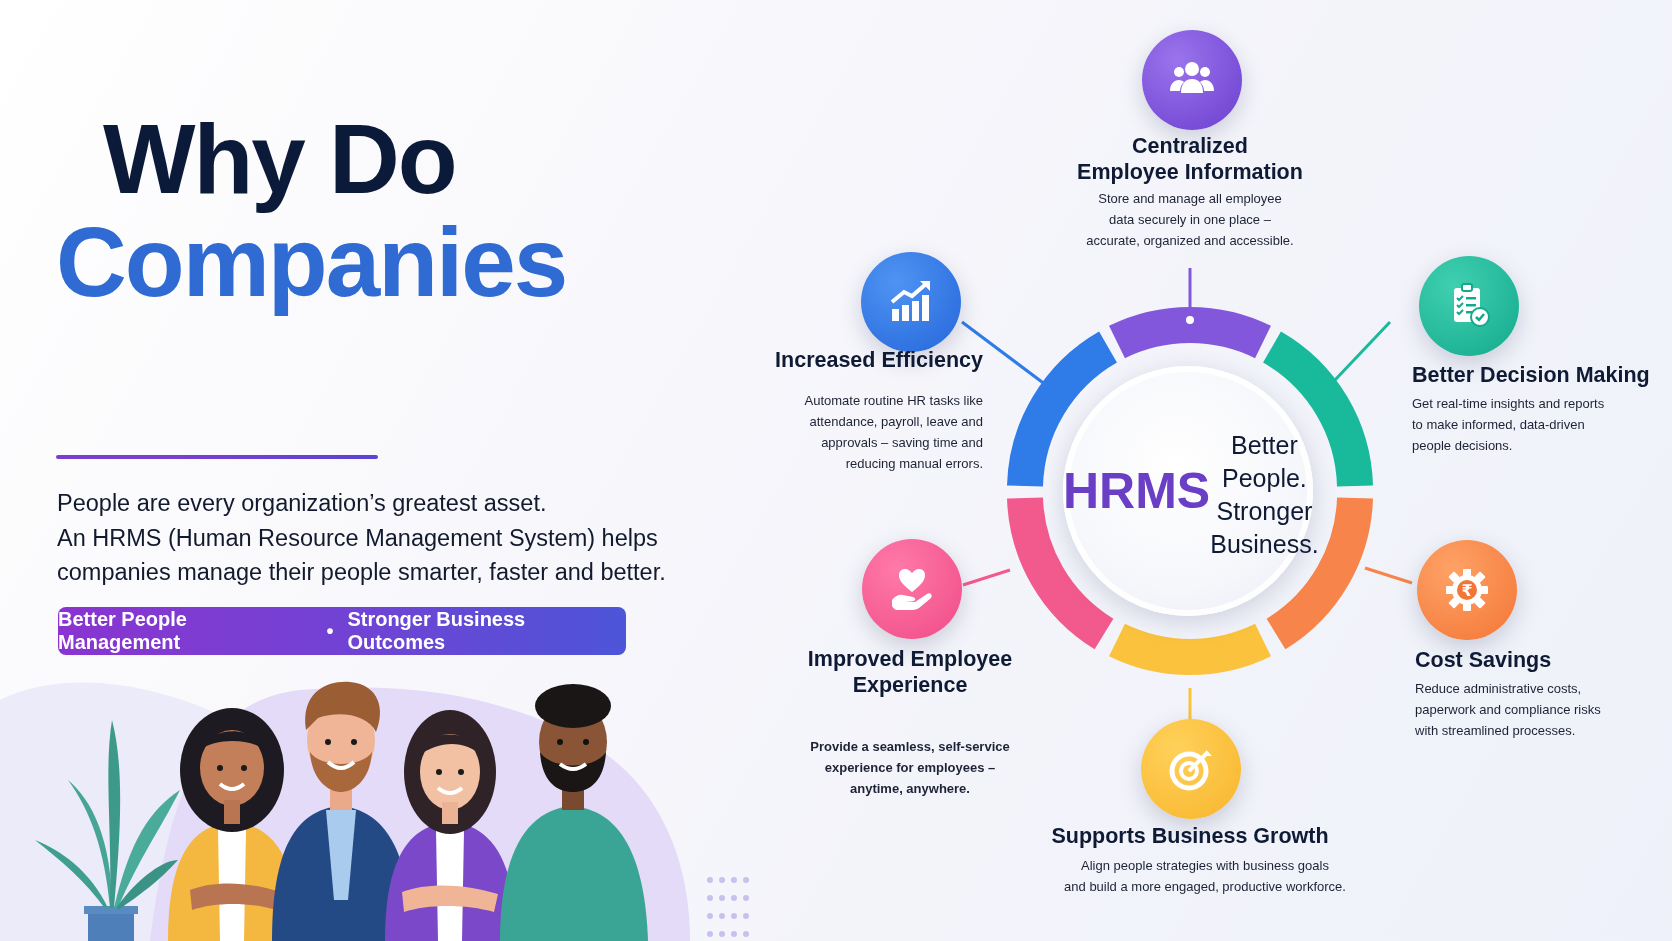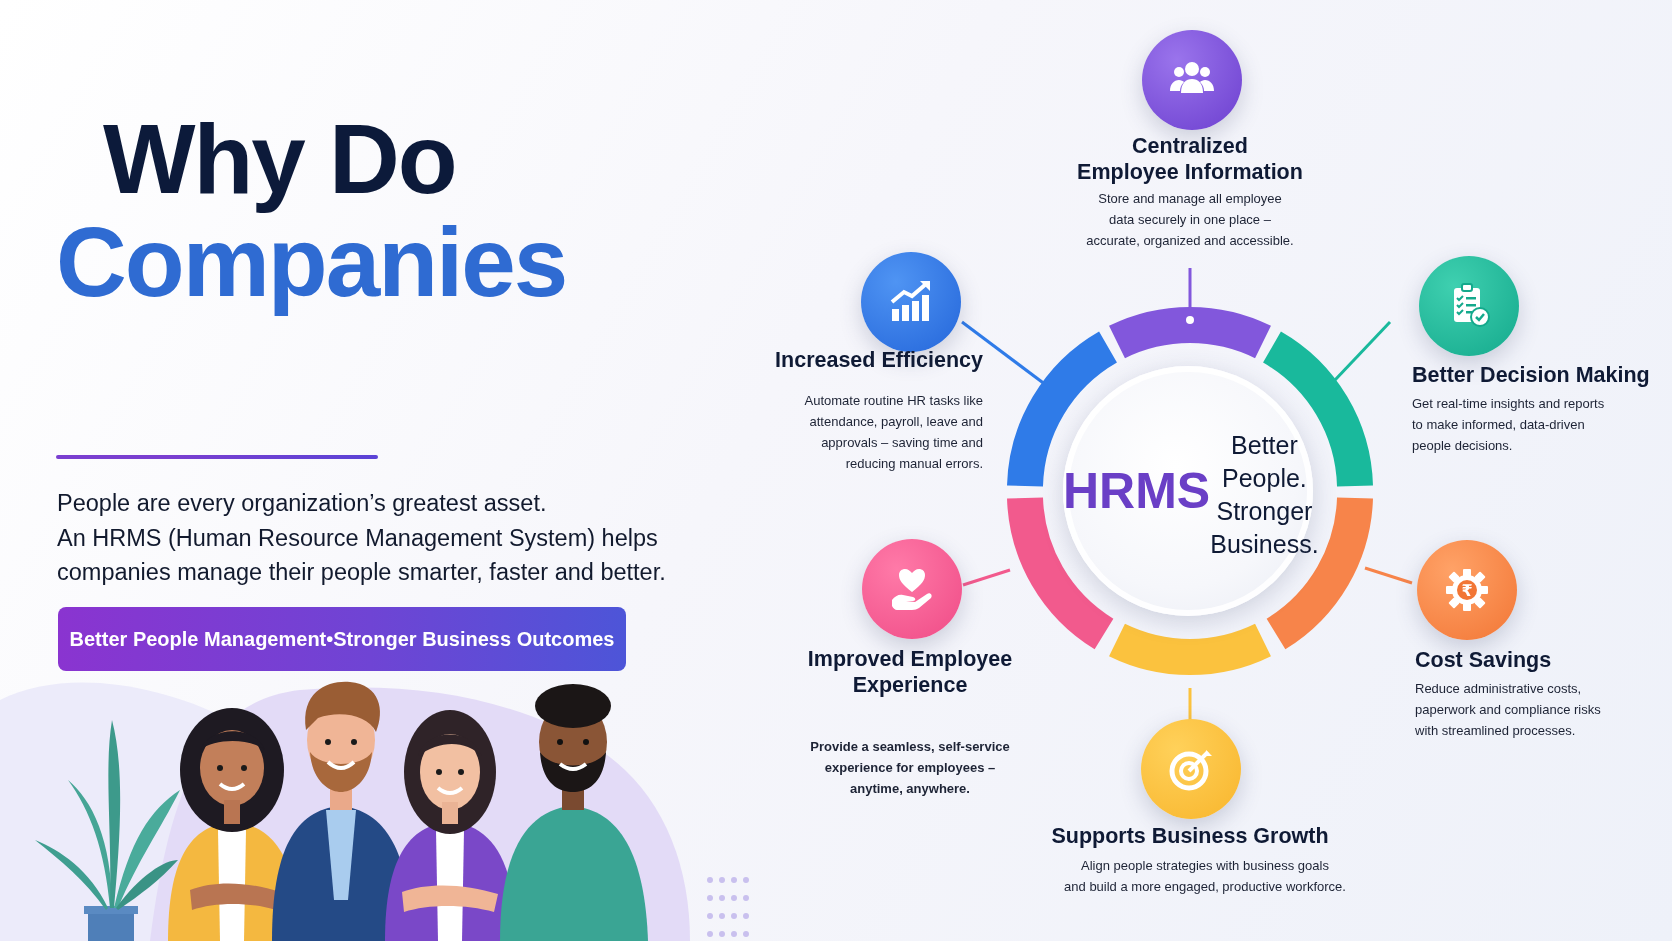--- a/index.html
+++ b/index.html
@@ -26,25 +26,25 @@
     background: linear-gradient(90deg, #7a3fd0 0%, #7a3fd0 35%, #5b43d6 100%);
   }
 
   .intro {
     position: absolute; left: 57px; top: 486px; width: 640px;
     font-size: 23.5px; line-height: 34.5px; color: #121a2e;
   }
   .intro span { display: block; }
 
   .tagline {
-    position: absolute; left: 58px; top: 607px; width: 568px; height: 64px;
+    position: absolute; left: 58px; top: 607px; width: 568px; height: 48px;
     border-radius: 8px;
     background: linear-gradient(90deg, #8a34d0 0%, #6f44d4 55%, #4d55d8 100%);
     color: #ffffff; font-size: 20px; font-weight: 700;
-    display: flex; align-items: center; justify-content: center; 
+    display: flex; align-items: center; justify-content: center; gap: 14px;
   }
 
   .people-art { position: absolute; left: 0; top: 660px; width: 800px; height: 281px; }
 
   
   .ring-svg { position: absolute; left: 0; top: 0; width: 1672px; height: 941px; pointer-events: none; }
 
   .center-disc {
     position: absolute; left: 1063px; top: 366px; width: 250px; height: 250px; border-radius: 50%;
     background: radial-gradient(circle at 45% 40%, #ffffff 0%, #f6f7fb 60%, #e8ebf3 100%);

